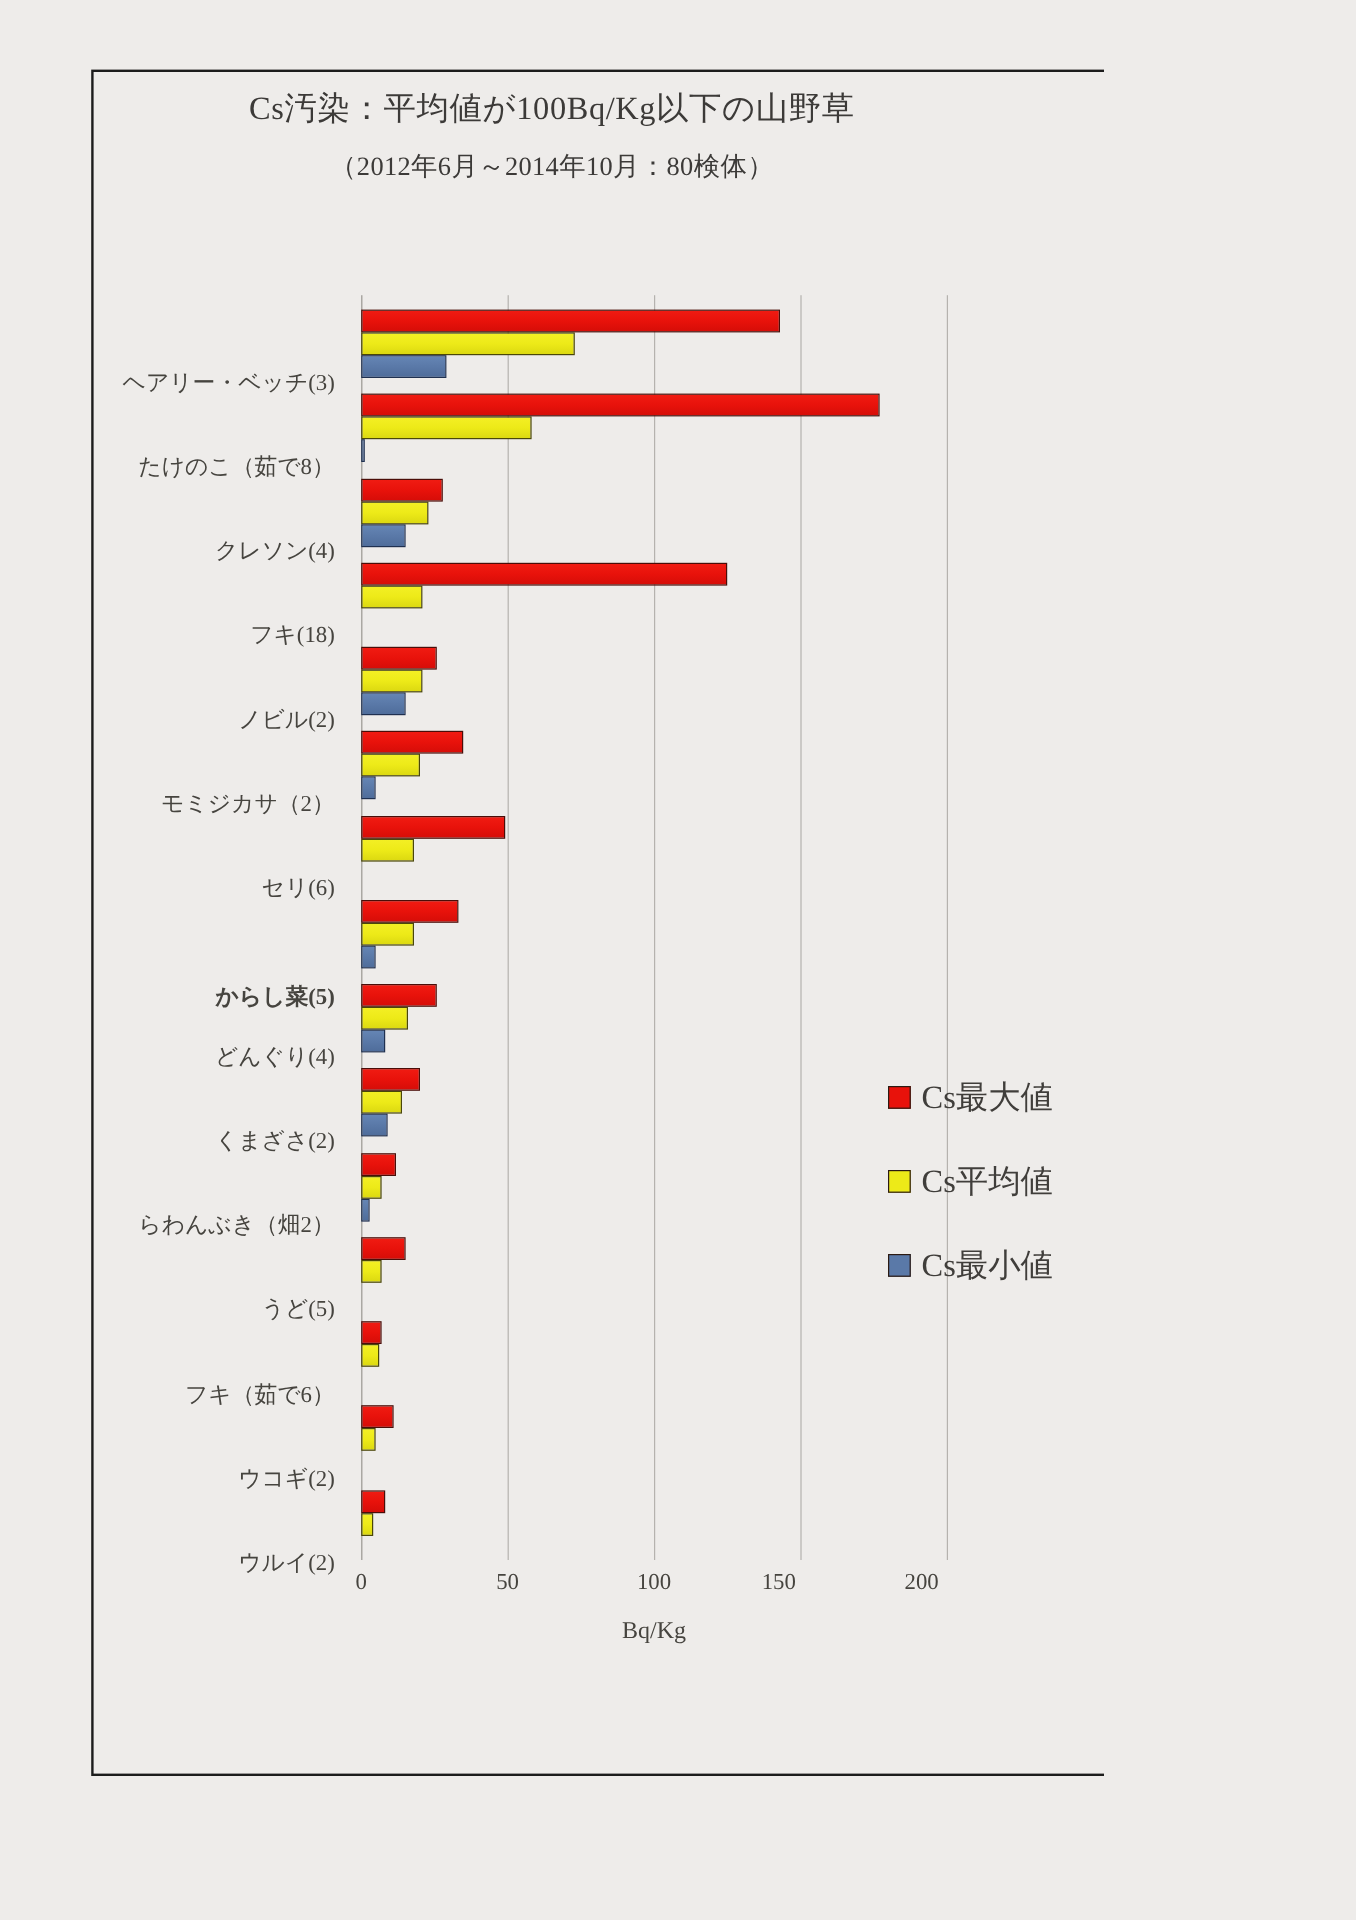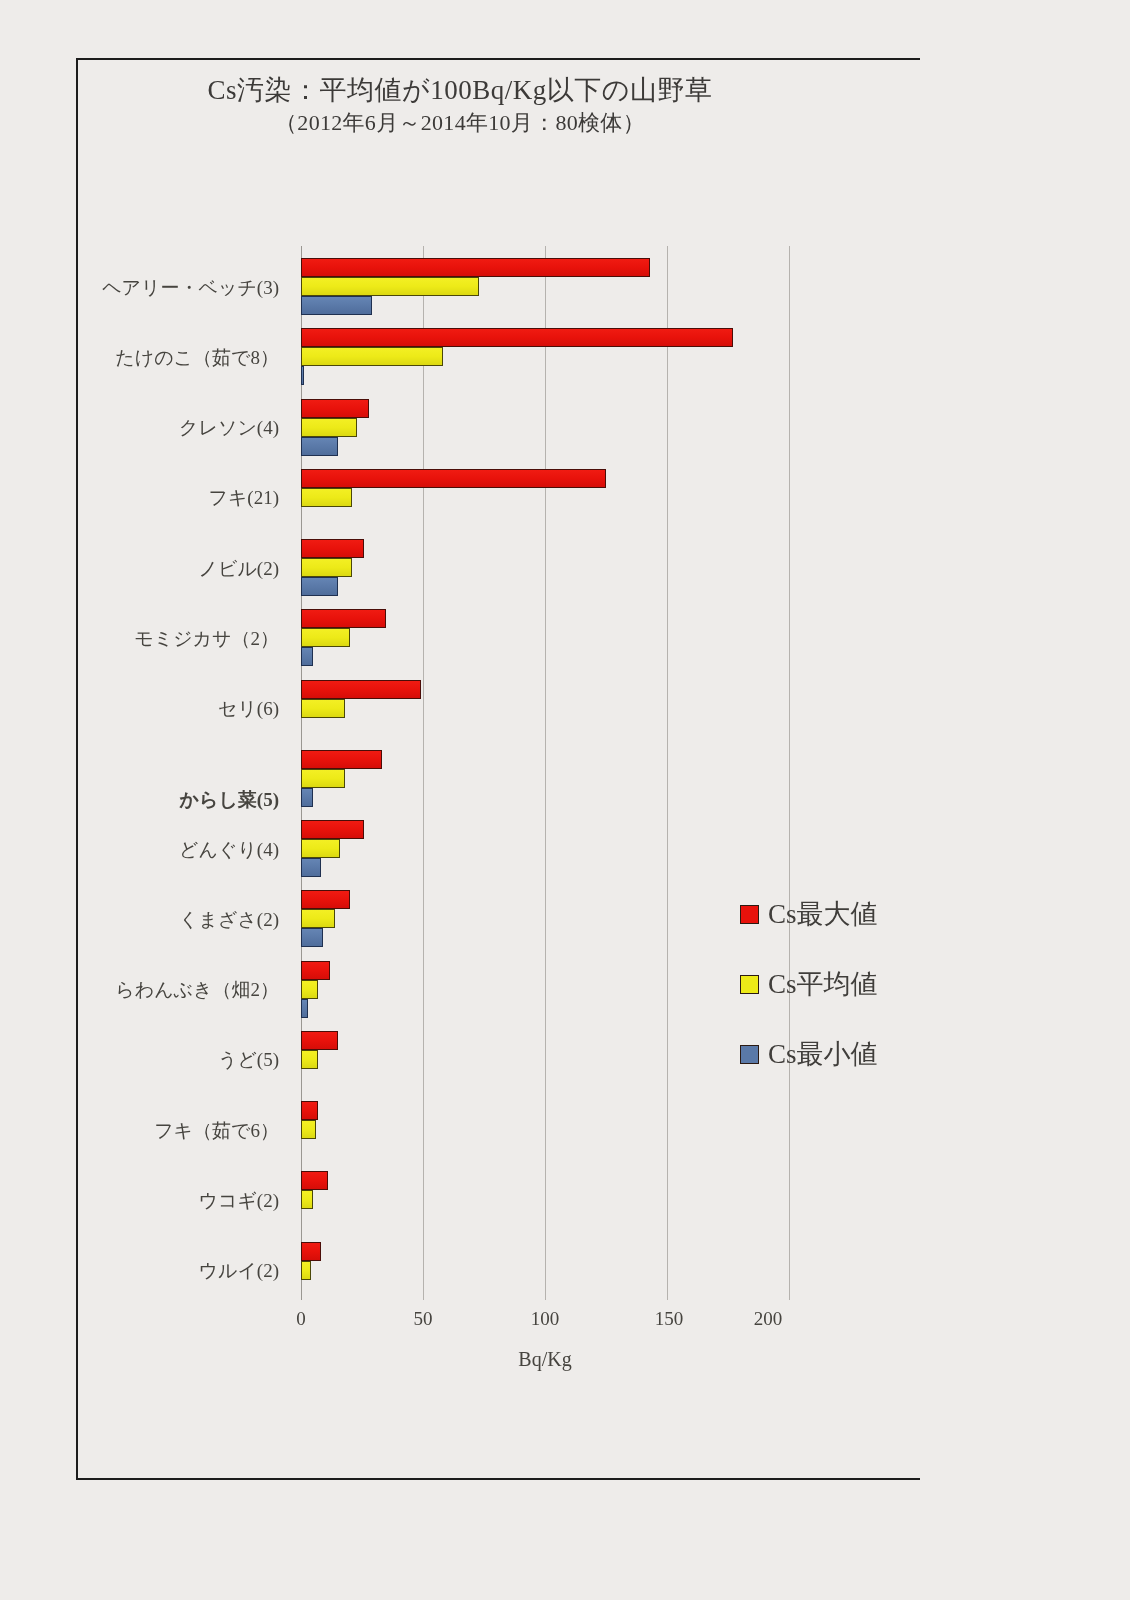--- a/index.html
+++ b/index.html
@@ -43,21 +43,21 @@
     font-size: 27px;
     letter-spacing: 0.5px;
     color: #3c3a38;
     line-height: 1.25;
   }
   .chart-subtitle {
     font-size: 22px;
     letter-spacing: 0.3px;
     color: #3c3a38;
     line-height: 1.35;
-    margin-top: 0;
+    margin-top: 16px;
   }
 
   
   .plot {
     position: absolute;
     left: 301px;
     top: 246px;
     width: 488px;       
     height: 1054px;
   }
@@ -99,20 +99,21 @@
     height: 1054px;
   }
   .cat-labels .cat {
     position: absolute;
     right: 8px;
     text-align: right;
     font-size: 19px;
     color: #46443f;
     white-space: nowrap;
     line-height: 1;
+    margin-top: 32px;
   }
 
   .xticks {
     position: absolute;
     left: 301px;
     top: 1308px;
     width: 488px;
     height: 30px;
   }
   .xticks .tick {
@@ -167,21 +168,21 @@
 
   <div class="title-block">
     <div class="chart-title">Cs汚染：平均値が100Bq/Kg以下の山野草</div>
     <div class="chart-subtitle">（2012年6月～2014年10月：80検体）</div>
   </div>
 
   <div class="cat-labels" id="cat-labels">
       <div class="cat" style="top: 31.5px;">ヘアリー・ベッチ(3)</div>
       <div class="cat" style="top: 101.767px;">たけのこ（茹で8）</div>
       <div class="cat" style="top: 172.033px;">クレソン(4)</div>
-      <div class="cat" style="top: 242.3px;">フキ(21)</div>
+      <div class="cat" style="top: 242.3px;">フキ(18)</div>
       <div class="cat" style="top: 312.567px;">ノビル(2)</div>
       <div class="cat" style="top: 382.833px;">モミジカサ（2）</div>
       <div class="cat" style="top: 453.1px;">セリ(6)</div>
       <div class="cat" style="top: 544px; font-weight: bold;">からし菜(5)</div>
       <div class="cat" style="top: 593.633px;">どんぐり(4)</div>
       <div class="cat" style="top: 663.9px;">くまざさ(2)</div>
       <div class="cat" style="top: 734.167px;">らわんぶき（畑2）</div>
       <div class="cat" style="top: 804.433px;">うど(5)</div>
       <div class="cat" style="top: 874.7px;">フキ（茹で6）</div>
       <div class="cat" style="top: 944.967px;">ウコギ(2)</div>
@@ -262,21 +263,21 @@
       <div class="group" style="top: 995.733px; height: 57px;">
         <div class="bar max" title="Cs最大値: 8" style="top: 0px; width: 19.52px;"></div>
         <div class="bar avg" title="Cs平均値: 4" style="top: 19px; width: 9.76px;"></div>
       </div>
     </div>
 
   <div class="xticks" id="xticks">
       <div class="tick" style="left: 0px;">0</div>
       <div class="tick" style="left: 122px;">50</div>
       <div class="tick" style="left: 244px;">100</div>
-      <div class="tick" style="left: 368px;">150</div>
+      <div class="tick" style="left: 348px;">150</div>
       <div class="tick" style="left: 467px;">200</div>
     </div>
   <div class="axis-title">Bq/Kg</div>
 
   <div class="legend" id="legend">
       <div class="legend-row">
         <span class="legend-swatch" style="background: rgb(232, 18, 11);"></span>
         <span class="legend-label">Cs最大値</span>
       </div>
       <div class="legend-row">

